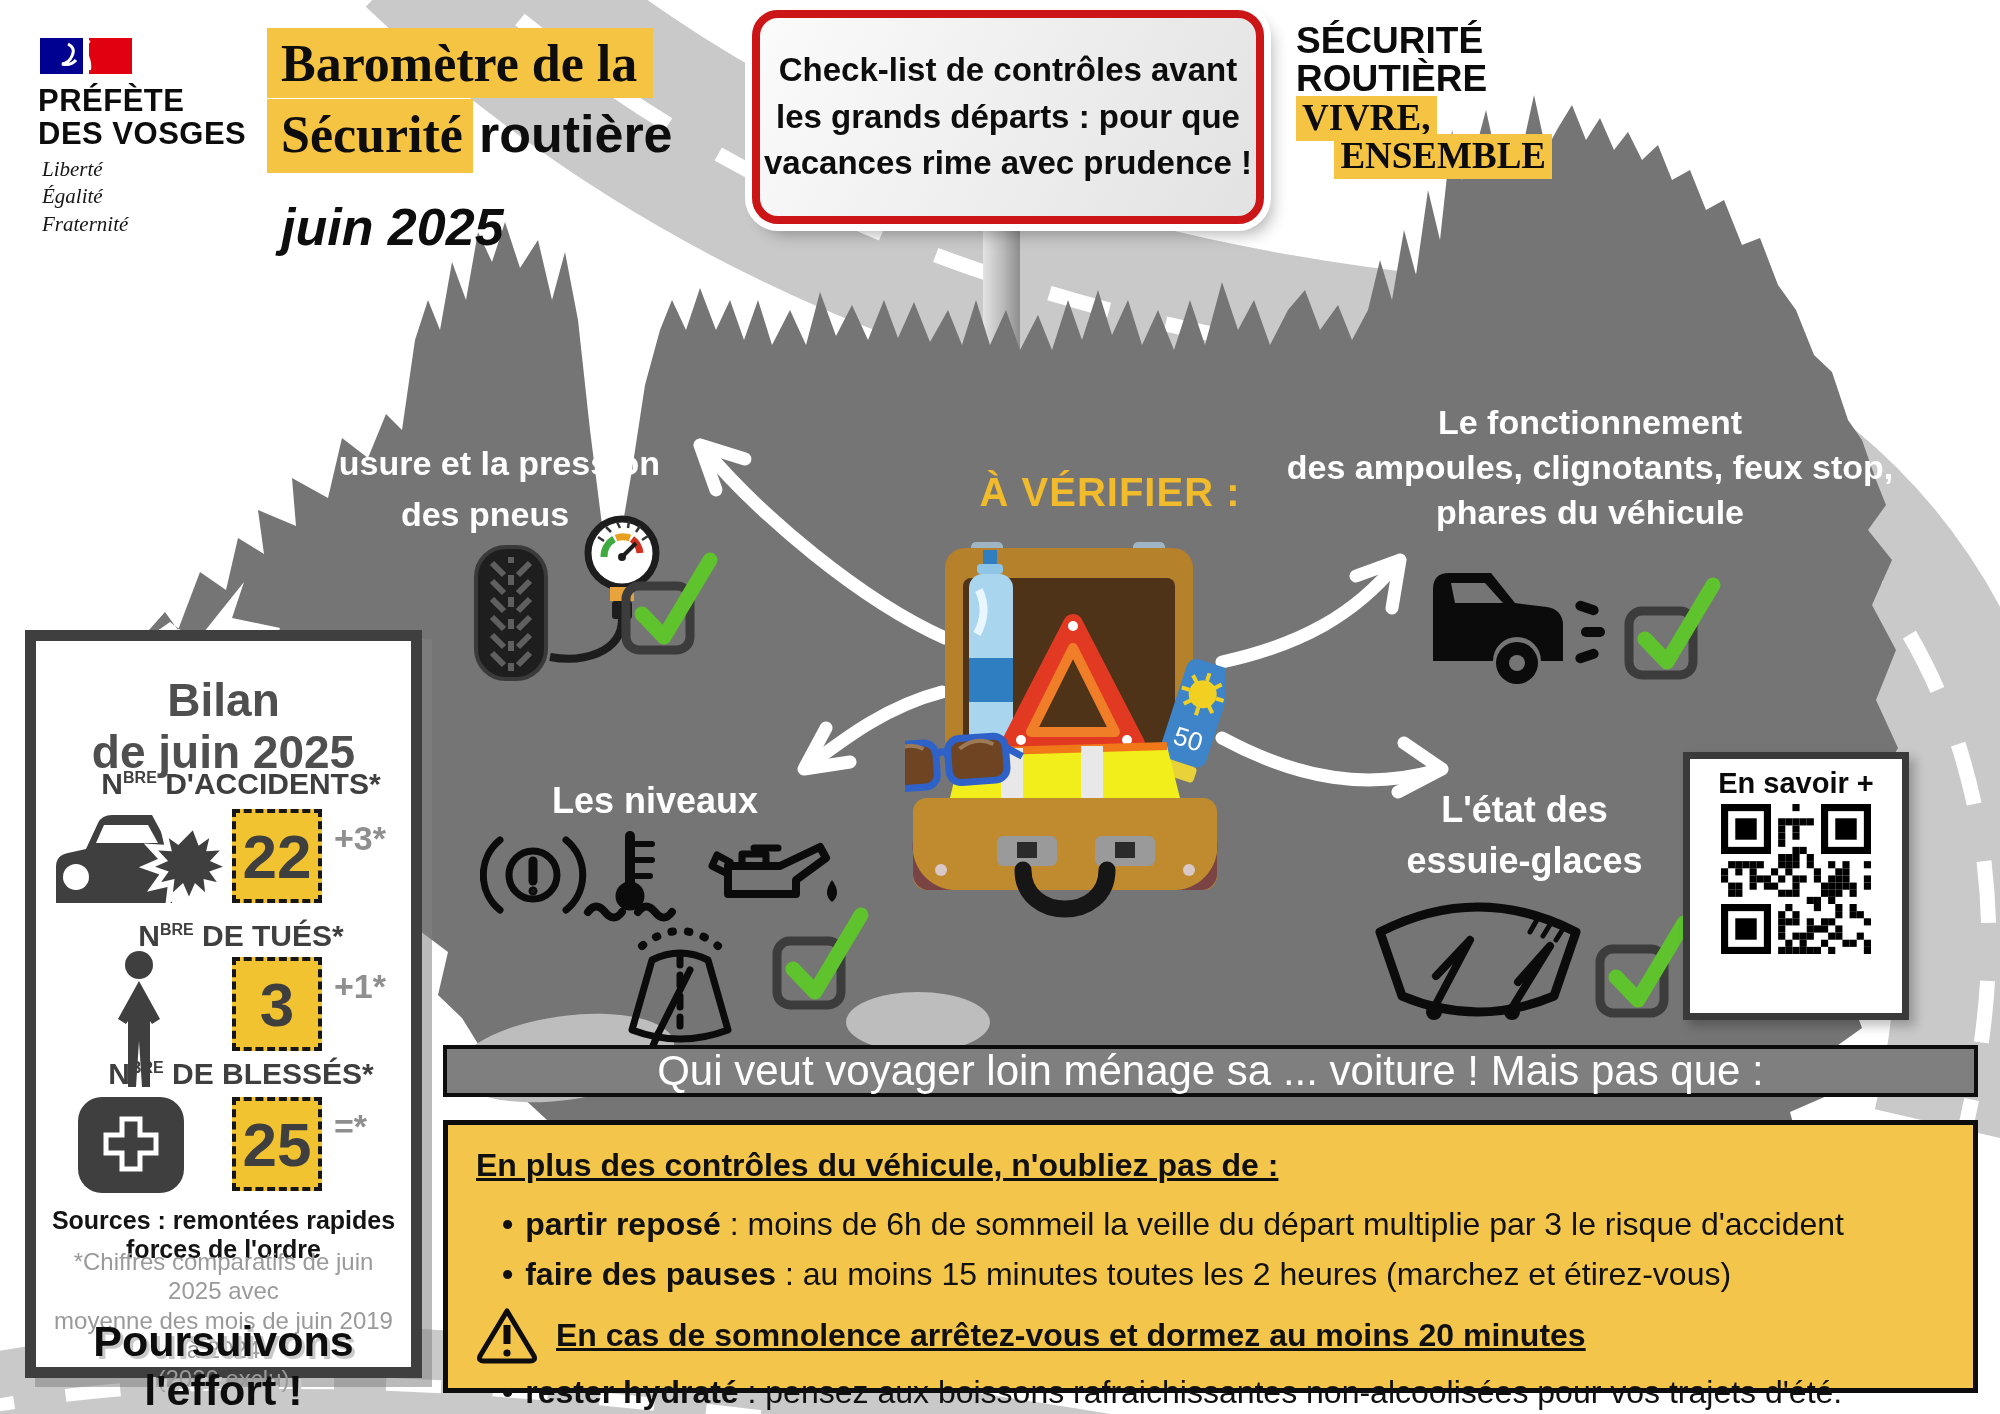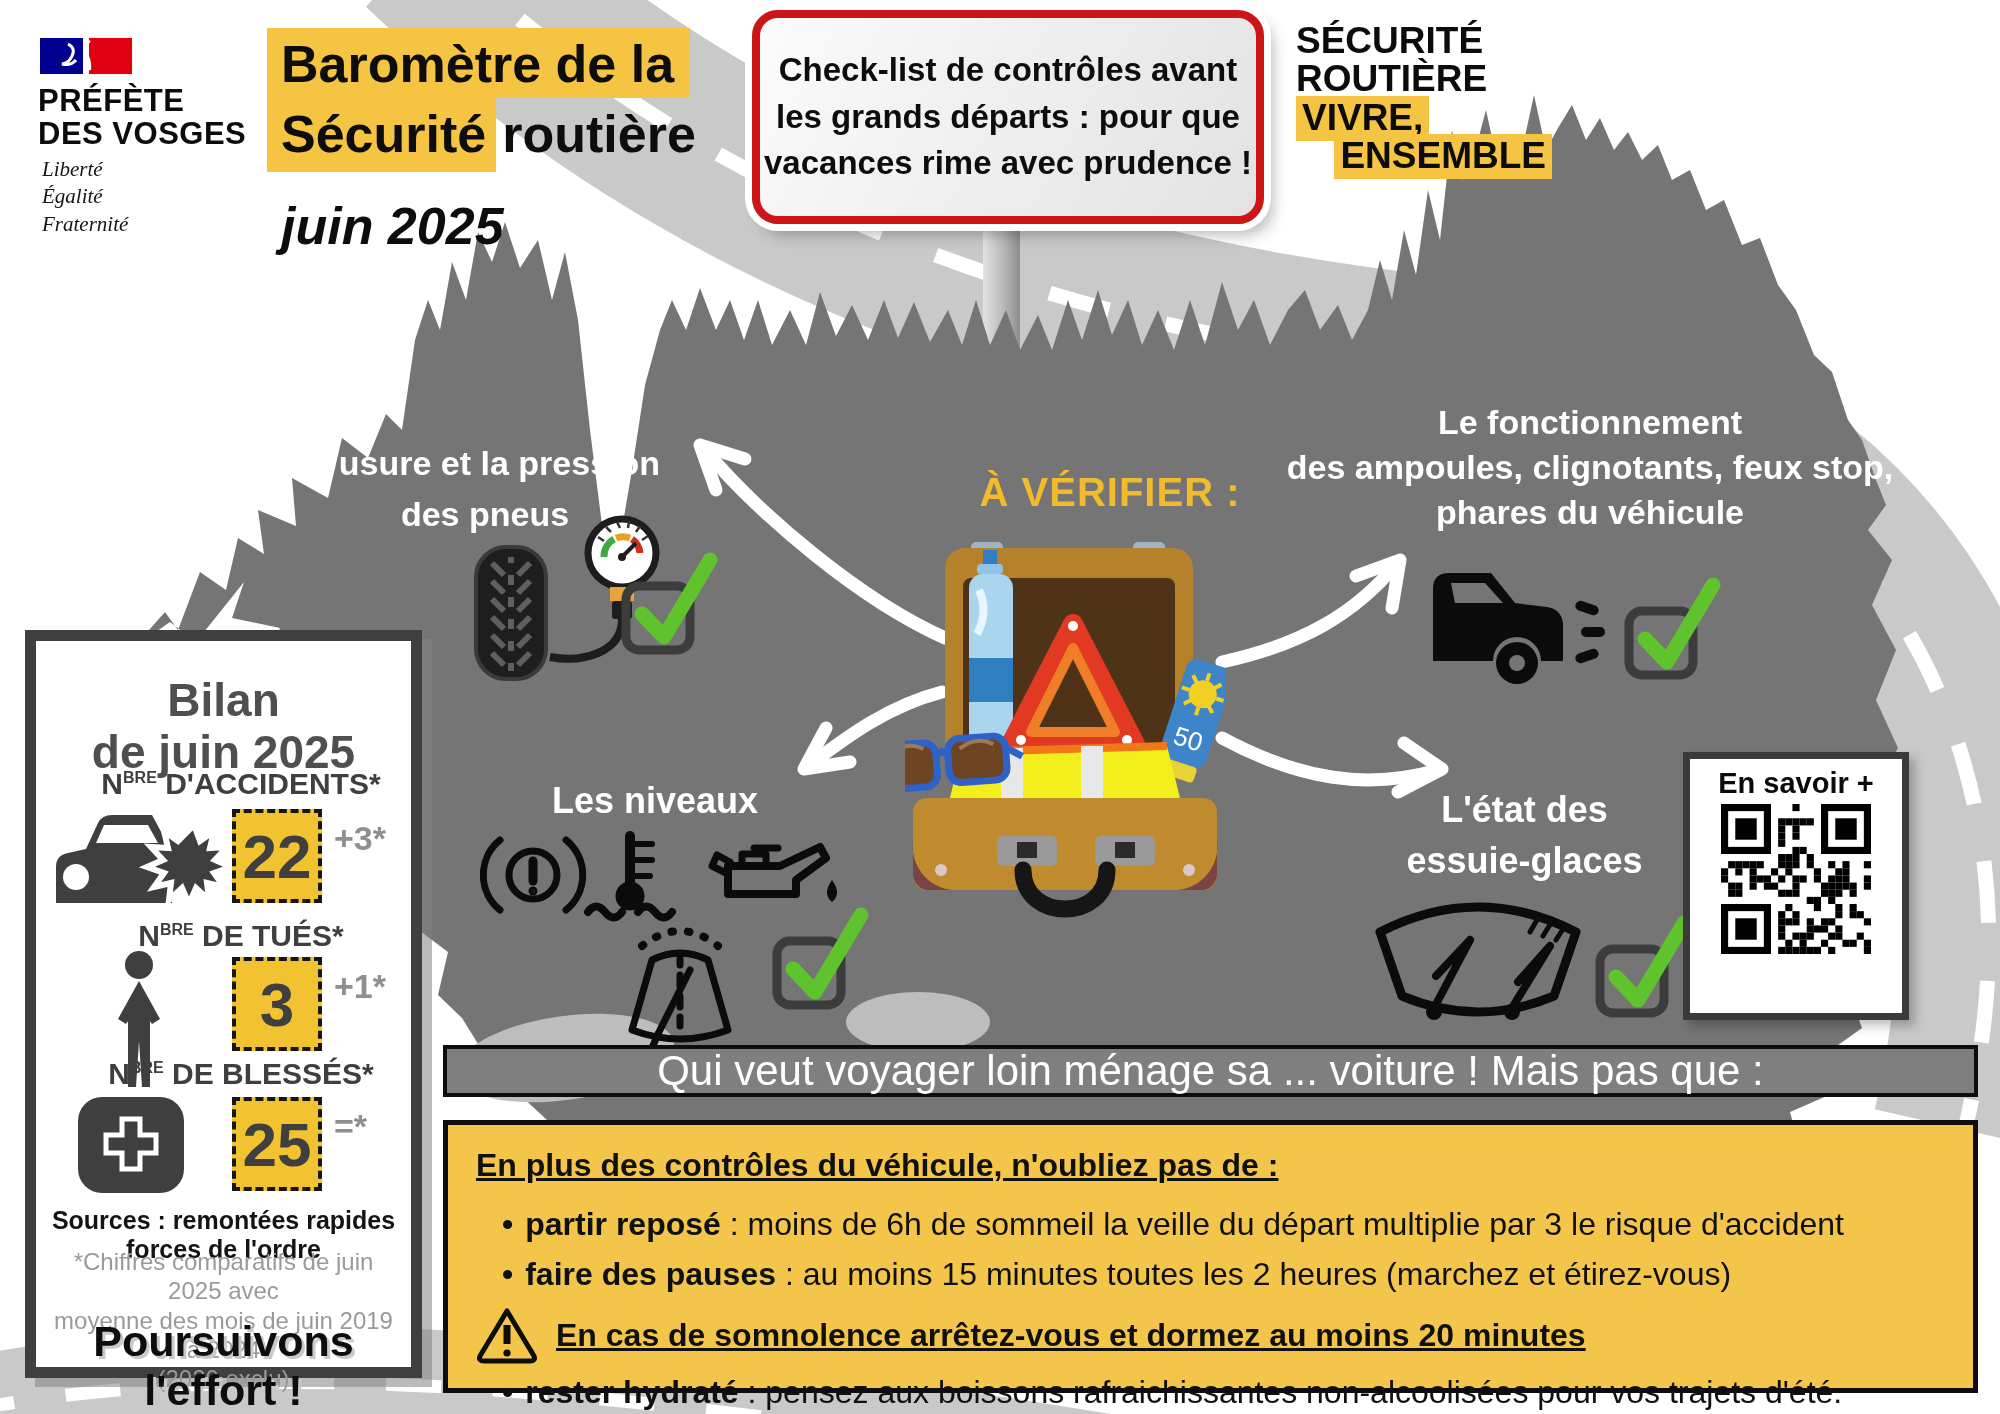--- a/index.html
+++ b/index.html
@@ -9,21 +9,21 @@
   .pre{white-space:pre-line;}
   svg{display:block;}
 
   
   .logo-name{left:38px;top:84px;font-size:31px;font-weight:700;line-height:1.08;color:#0c0c0c;letter-spacing:.5px;}
   .logo-motto{left:42px;top:156px;font-family:"Liberation Serif",serif;font-style:italic;
               font-size:21px;line-height:1.3;color:#151515;}
 
   .title-block{left:267px;top:28px;line-height:1;}
   .title-line{display:block;font-size:52px;font-weight:700;color:#0d0d0d;}
-  .hl{background:#F6C443;}
+  .hl{background:#F6C443;font-family:Liberation Serif, serif;}
   .title-l1{padding:10px 16px 8px 14px;display:inline-block;}
   .title-l2w{display:block;margin-top:0;}
   .title-l2h{display:inline-block;padding:10px 10px 12px 14px;}
   .title-l2r{display:inline-block;padding:10px 0 12px 6px;}
   .title-l3{display:inline-block;padding:28px 0 0 14px;font-style:italic;}
 
   .sign{left:752px;top:10px;width:512px;height:214px;box-sizing:border-box;
         border:8px solid #CC1517;border-radius:26px;
         background:linear-gradient(120deg,#fbfbfb 0%,#ececec 60%,#e2e2e2 100%);
         box-shadow:0 0 0 7px #ffffff,8px 10px 16px rgba(0,0,0,.30);

